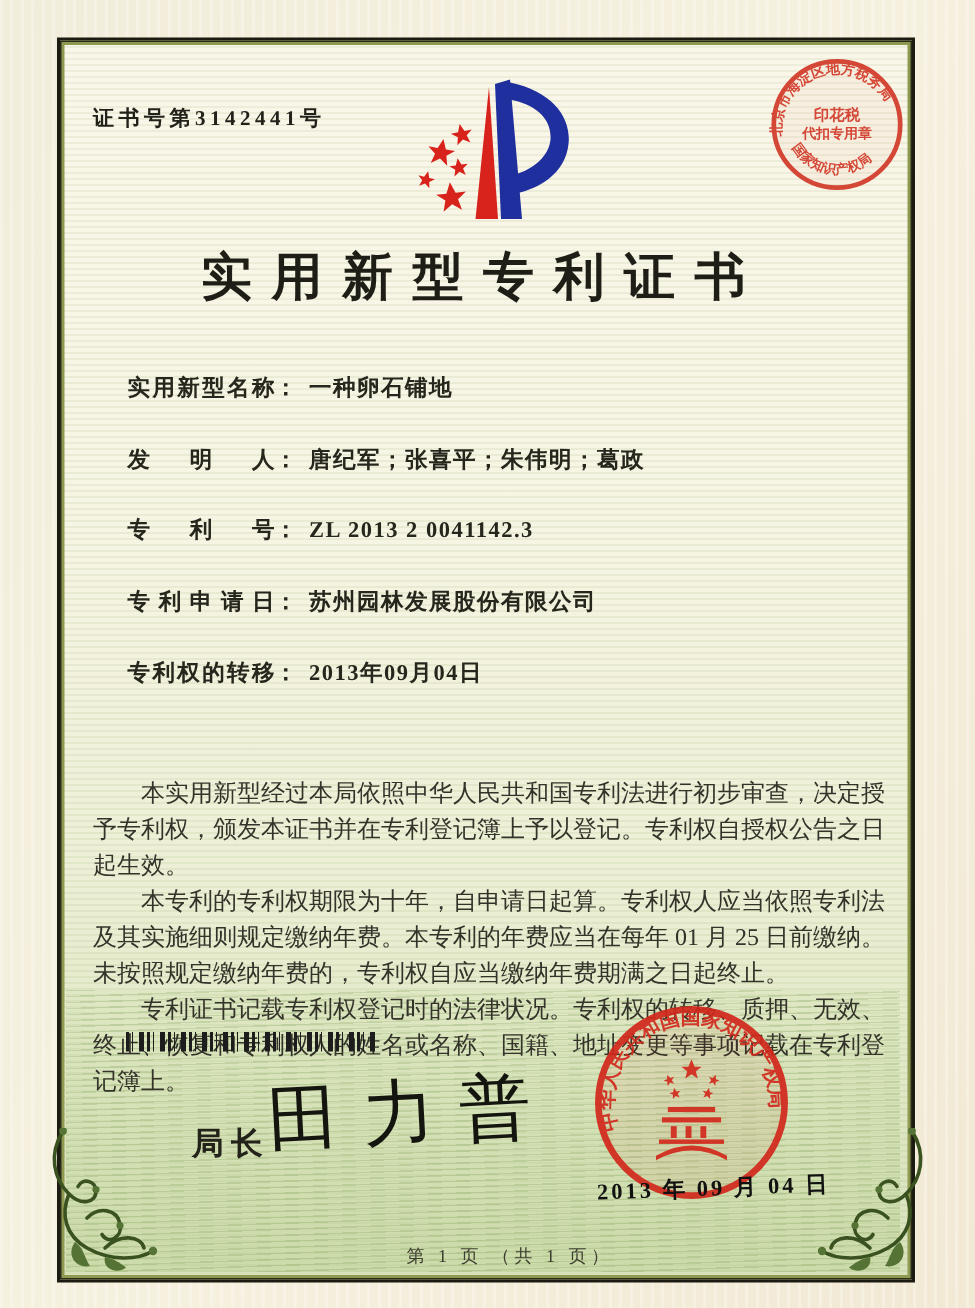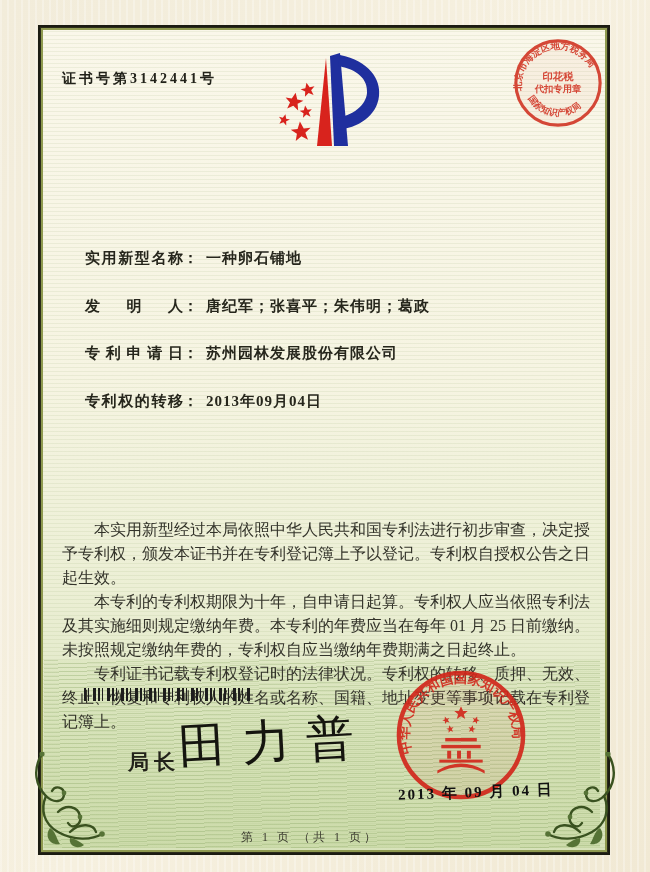--- a/index.html
+++ b/index.html
@@ -39,21 +39,21 @@
            background:repeating-linear-gradient(90deg,#1d1d1d 0 2px,rgba(0,0,0,0) 2px 4px,#1d1d1d 4px 5px,rgba(0,0,0,0) 5px 9px,#1d1d1d 9px 12px,rgba(0,0,0,0) 12px 14px);}
   .signer{position:absolute;left:128px;top:748px;font-size:21px;font-weight:bold;
           letter-spacing:5px;color:#23231a;z-index:2;}
   .signature{position:absolute;left:178px;top:710px;font-size:48px;letter-spacing:16px;
              color:#15150f;transform:rotate(-3deg);z-index:2;
              font-family:"Liberation Serif","DejaVu Serif",serif;}
   .seal-bottom{position:absolute;left:392px;top:666px;z-index:3;}
   .seal-date{position:absolute;left:398px;top:783px;font-size:15px;font-weight:bold;
              letter-spacing:2px;color:#111;transform:rotate(-2deg);z-index:3;}
   .seal-top{position:absolute;left:509px;top:34px;z-index:4;}
-  .footer{position:absolute;left:26px;top:829px;width:568px;text-align:center;
+  .footer{position:absolute;left:56px;top:829px;width:568px;text-align:center;
           font-size:12px;letter-spacing:3px;color:#3c3c30;z-index:2;}
   .flourish{position:absolute;z-index:2;}
   .flourish.left{left:30px;top:752px;}
   .flourish.right{left:542px;top:752px;transform:scaleX(-1);}
   svg text{font-family:"Liberation Serif","DejaVu Serif",serif;}
 </style>
 </head>
 <body>
 
 <div class="page">
@@ -122,27 +122,31 @@
     <text font-size="9.5" fill="#d0301f" font-weight="bold">
       <textPath href="#arcTopS" startOffset="4">北京市海淀区地方税务局</textPath>
     </text>
     <text font-size="9" fill="#d0301f" font-weight="bold">
       <textPath href="#arcBotS" startOffset="6">国家知识产权局</textPath>
     </text>
     <text x="50" y="47" text-anchor="middle" font-size="10.5" fill="#d0301f" font-weight="bold">印花税</text>
     <text x="50" y="59" text-anchor="middle" font-size="9.5" fill="#d0301f" font-weight="bold">代扣专用章</text>
   </svg>
 
+  <div class="title">实用新型专利证书</div>
 
   <div class="fields">
     <div class="field-row">
       <span class="f-label">实用新型名称</span><span class="f-colon">：</span><span class="f-value">一种卵石铺地</span>
     </div>
     <div class="field-row">
       <span class="f-label">发明人</span><span class="f-colon">：</span><span class="f-value">唐纪军；张喜平；朱伟明；葛政</span>
+    </div>
+    <div class="field-row">
+      <span class="f-label">专利号</span><span class="f-colon">：</span><span class="f-value">ZL 2013 2 0041142.3</span>
     </div>
     <div class="field-row">
       <span class="f-label">专利申请日</span><span class="f-colon">：</span><span class="f-value">苏州园林发展股份有限公司</span>
     </div>
     <div class="field-row">
       <span class="f-label">专利权的转移</span><span class="f-colon">：</span><span class="f-value">2013年09月04日</span>
     </div>
   </div>
 
   <div class="body-text">

